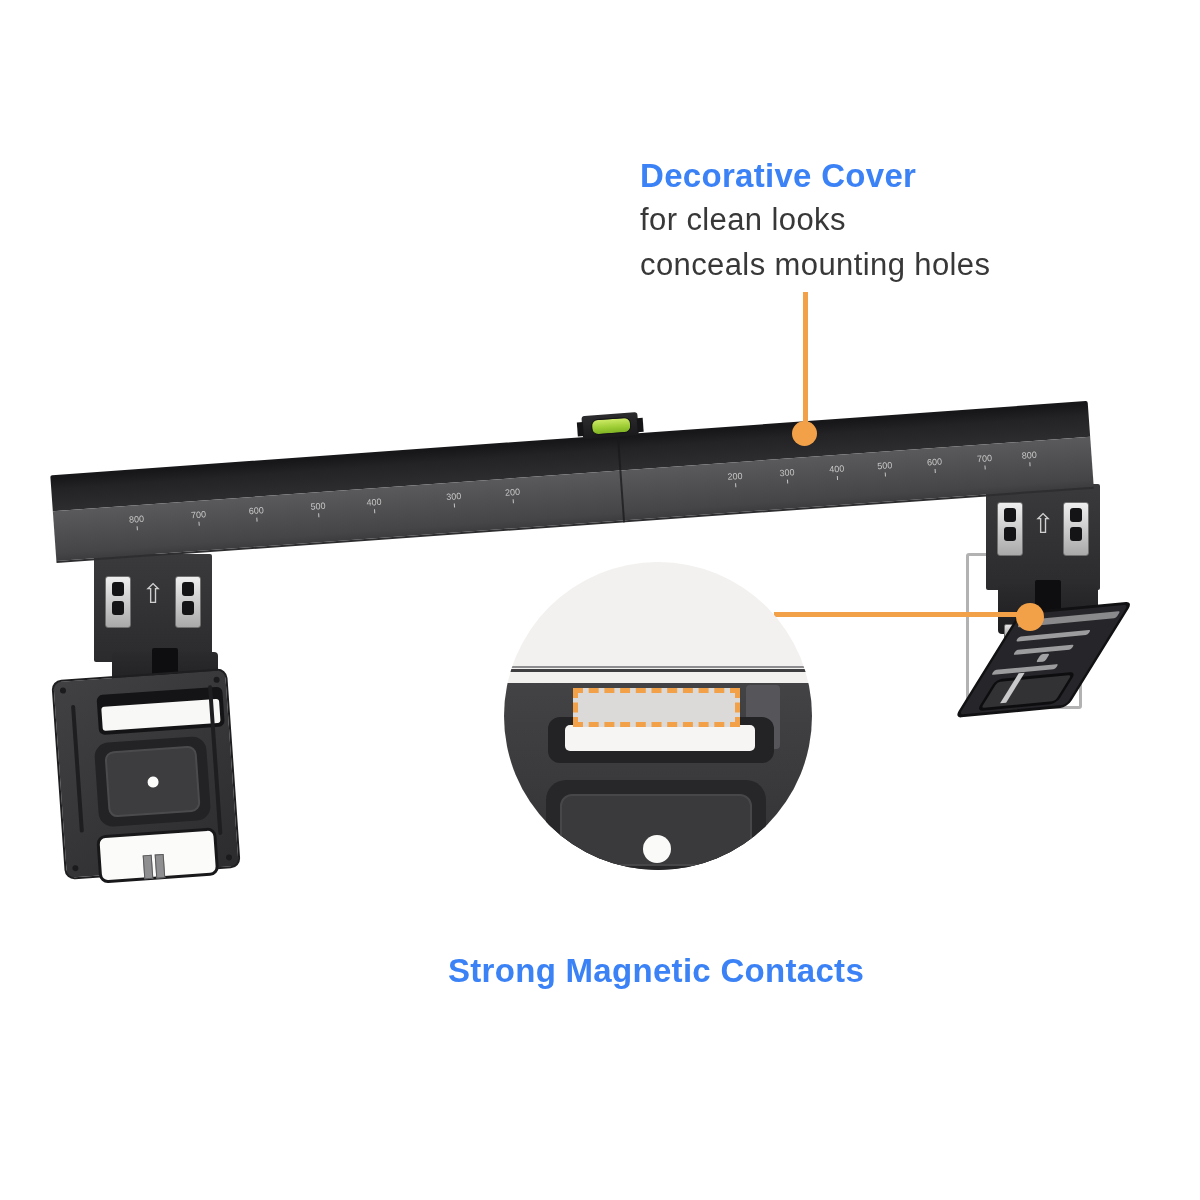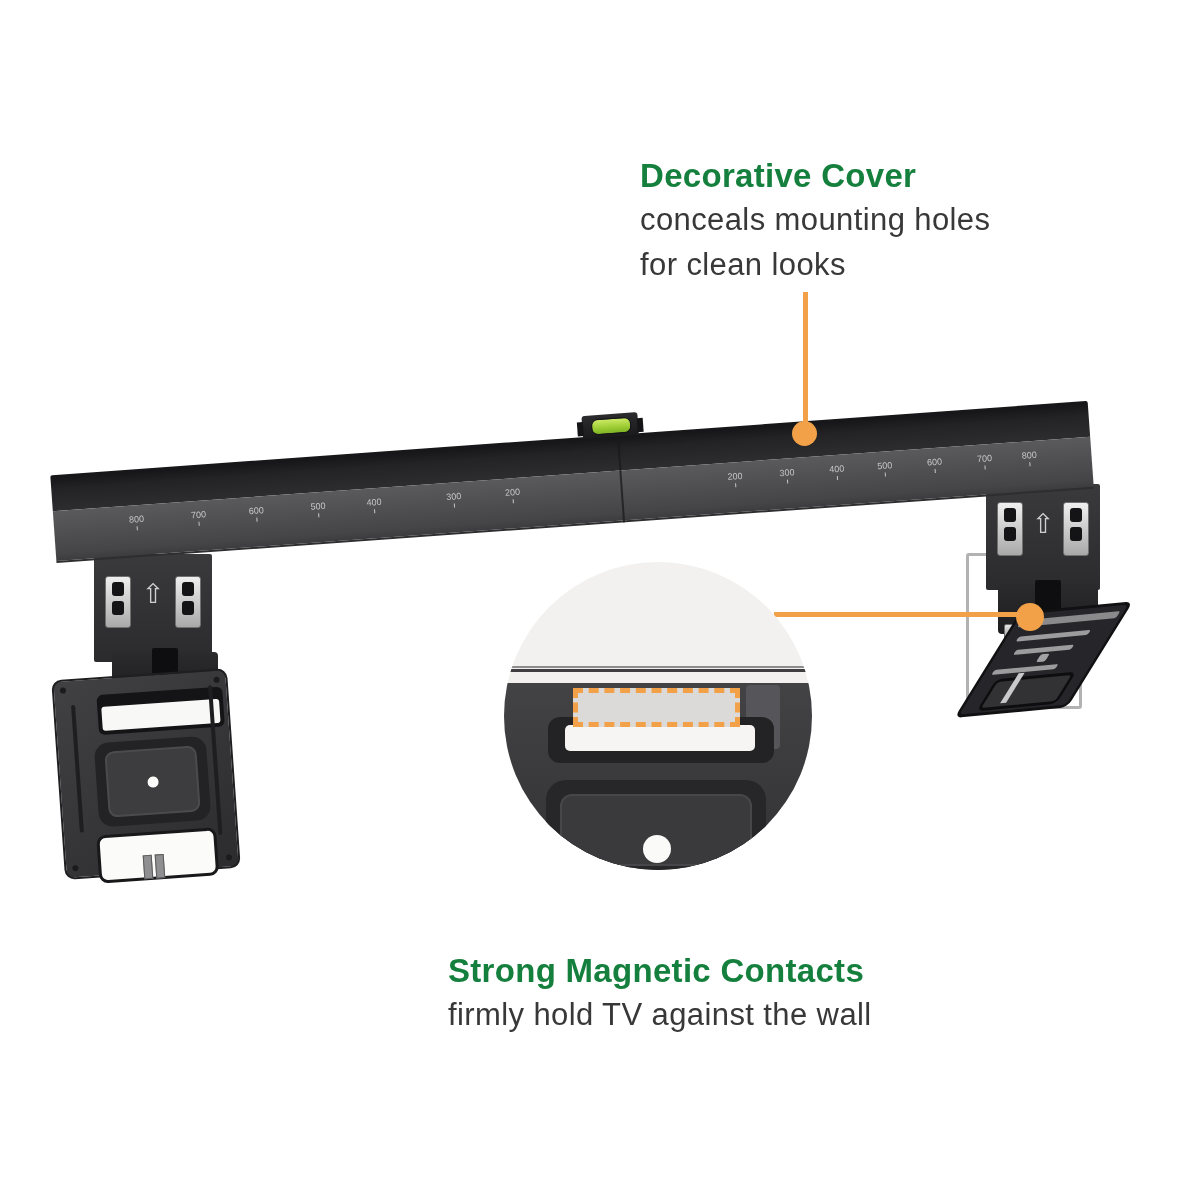--- a/index.html
+++ b/index.html
@@ -3,21 +3,21 @@
 <meta charset="utf-8">
 <style>
   html,body { margin:0; padding:0; background:#ffffff; }
   .stage {
     position:relative; width:1200px; height:1200px; background:#ffffff;
     font-family:"Liberation Sans", sans-serif; overflow:hidden;
   }
   .abs { position:absolute; }
 
   
-  .anno-title { font-size:33px; font-weight:700; color:#15803d; letter-spacing:.3px; line-height:42px; }
+  .anno-title { font-size:33px; font-weight:700; color:#3b82f6; letter-spacing:.3px; line-height:42px; }
   .anno-sub   { font-size:31px; font-weight:400; color:#383838; letter-spacing:.4px; line-height:45px; }
   .anno-top    { left:640px; top:155px; }
   .anno-bottom { left:448px; top:950px; }
 
   
   .lead-v { left:803px; top:292px; width:5px; height:134px; background:#F2A149; z-index:7; }
   .lead-h { left:774px; top:612px; width:254px; height:5px; background:#F2A149; z-index:5; }
   .dot { background:#F2A149; border-radius:50%; z-index:7; }
   .dot-cover  { left:792px; top:421px; width:25px; height:25px; }
   .dot-magnet { left:1016px; top:603px; width:28px; height:28px; z-index:7; }
@@ -116,22 +116,22 @@
                      background:#3a3a3c; border:2px solid #47474a; border-radius:12px; }
   .dc-hole { position:absolute; left:139px; top:152px; width:28px; height:28px; background:#fafaf8; border-radius:50%; }
 </style>
 </head>
 <body>
 
 <div class="stage">
 
   <div class="abs anno-top">
     <div class="anno-title">Decorative Cover</div>
+    <div class="anno-sub">for clean looks</div>
     <div class="anno-sub">conceals mounting holes</div>
-    <div class="anno-sub">for clean looks</div>
   </div>
   <div class="abs lead-v"></div>
   <div class="abs dot dot-cover"></div>
 
   <div class="abs rail">
     <div class="rail-top"></div>
     <div class="rail-face">
       <div class="rail-seam"></div>
       <span class="scale-label" style="left:83px"><span>800</span><span class="tick"></span></span>
       <span class="scale-label" style="left:145px"><span>700</span><span class="tick"></span></span>
@@ -229,16 +229,15 @@
         <div class="dc-recess-inner"></div>
       </div>
       <div class="dc-hole"></div>
     </div>
   </div>
   <div class="abs lead-h"></div>
   <div class="abs dot dot-magnet"></div>
 
   <div class="abs anno-bottom">
     <div class="anno-title">Strong Magnetic Contacts</div>
-    <div class="anno-sub">firmly hold TV against the wall</div>
   </div>
 
 </div>
 
 </body></html>

